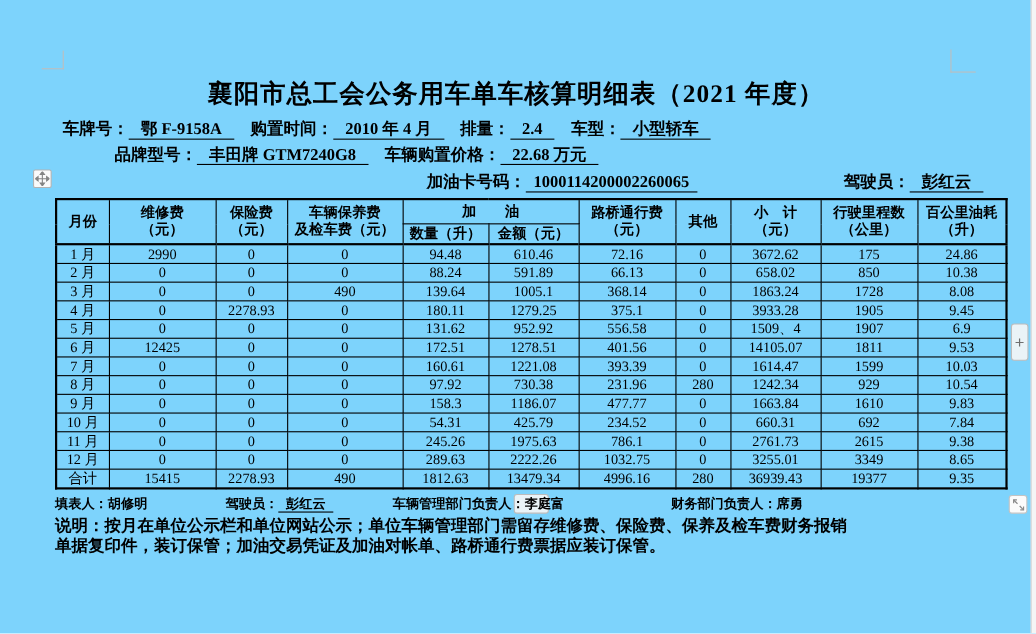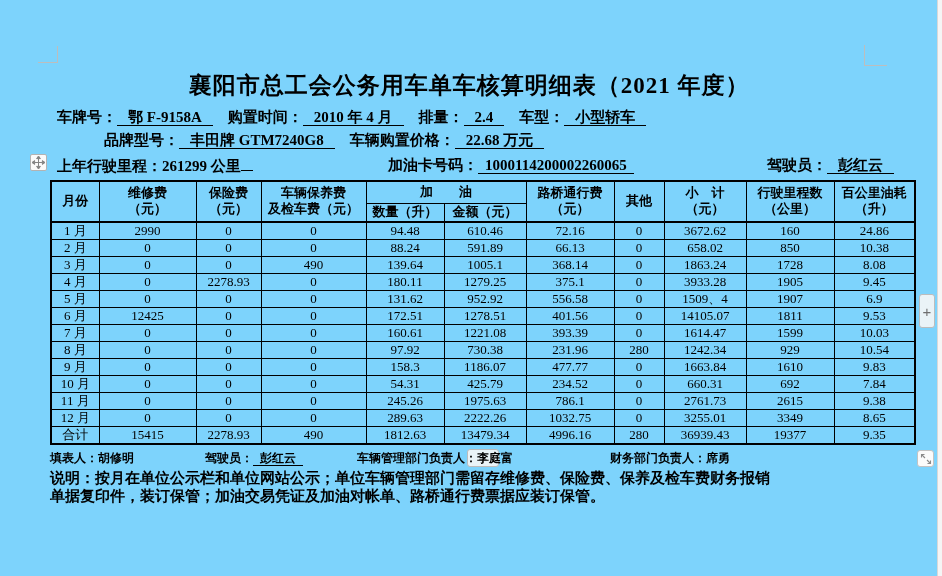--- a/index.html
+++ b/index.html
@@ -80,21 +80,20 @@
         <line x1="2.5" y1="6.5" x2="10.5" y2="6.5"></line>
         <path d="M6.5 0 L4.6 2.6 H8.4 Z"></path>
         <path d="M6.5 13 L4.6 10.4 H8.4 Z"></path>
         <path d="M0 6.5 L2.6 4.6 V8.4 Z"></path>
         <path d="M13 6.5 L10.4 4.6 V8.4 Z"></path>
       </g>
     </svg>
   </div>
 
   <div class="info-line" style="left:57px; top:156px; width:860px;">
-    <span class="abs" style="left:0;"><span>上年行驶里程：</span><span>261299 公里</span><span class="blank-u"></span></span>
     <span class="abs" style="left:331px;text-align:right;"><span>加油卡号码：</span><span class="u2">1000114200002260065</span></span>
     <span class="abs" style="left:710px;"><span>驾驶员：</span><span class="u">彭红云</span></span>
   </div>
 
   <table class="main">
     <colgroup>
       <col style="width:48px">
         <col style="width:97px">
         <col style="width:65px">
         <col style="width:105px">
@@ -135,21 +134,21 @@
         <tr>
           <td>1 月</td>
           <td>2990</td>
           <td>0</td>
           <td>0</td>
           <td>94.48</td>
           <td>610.46</td>
           <td>72.16</td>
           <td>0</td>
           <td>3672.62</td>
-          <td>160</td>
+          <td>175</td>
           <td>24.86</td>
         </tr>
         <tr>
           <td>2 月</td>
           <td>0</td>
           <td>0</td>
           <td>0</td>
           <td>88.24</td>
           <td>591.89</td>
           <td>66.13</td>

